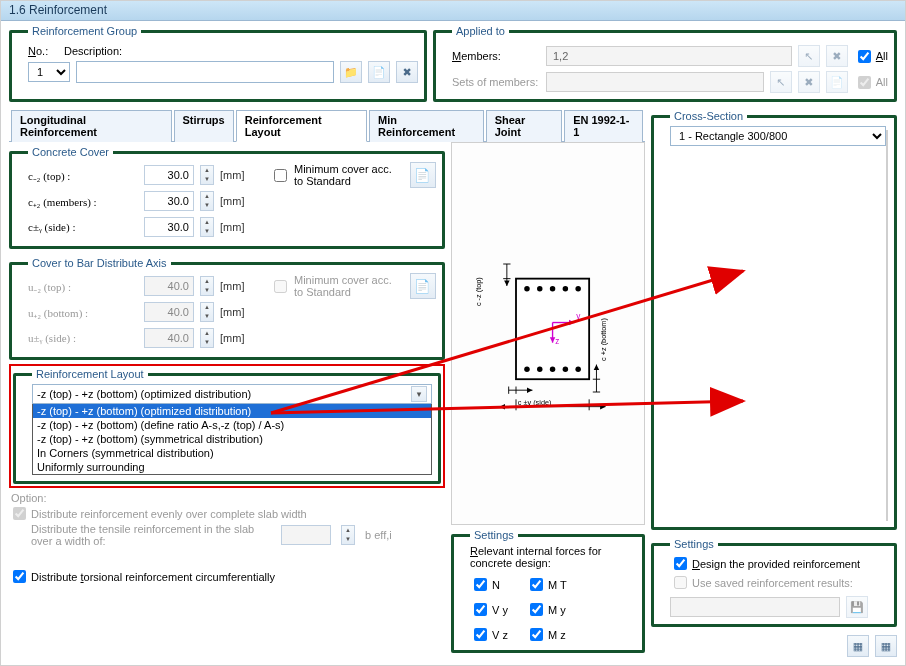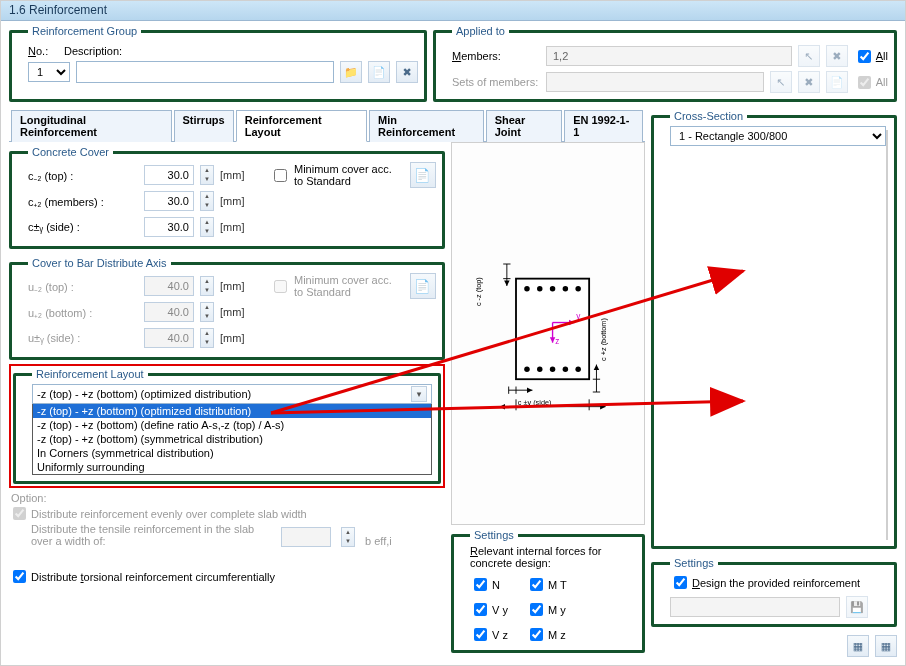--- a/index.html
+++ b/index.html
@@ -120,21 +120,21 @@
   .left-split > div:first-child { flex: 0 0 420px; display: flex; flex-direction: column; }
   .left-split > div:last-child  { flex: 1; display: flex; flex-direction: column; }
 
   
   .cc-row {
     display: flex;
     align-items: center;
     gap: 6px;
     height: 26px;
   }
-  .cc-label { width: 110px; }
+  .cc-label { width: 110px; font-family: Liberation Serif, serif; }
   .cc-label.dim { color: #9a9a9a; }
   input.num {
     width: 50px;
     text-align: right;
     height: 20px;
     border: 1px solid #bfcfe0;
     padding: 1px 4px;
     font: inherit;
   }
   input.num[disabled] { background: #f4f4f4; color: #888; }
@@ -201,21 +201,21 @@
     cursor: default;
   }
   .rl-list-item.highlight {
     background: #1f6fd6;
     color: #fff;
   }
   .opt-sub {
     margin-left: 22px;
     color: #9a9a9a;
     display: flex;
-    align-items: flex-end;
+    align-items: center;
     gap: 10px;
   }
   .opt-sub span.wide { width: 240px; }
 
   
   .int-forces {
     display: grid;
     grid-template-columns: 50px 50px;
     row-gap: 6px;
     column-gap: 6px;
@@ -560,20 +560,24 @@
         </div>
       </fieldset>
 
       <fieldset class="settings-right">
         <legend>Settings</legend>
         <label class="checkbox-row">
           <input type="checkbox" checked="" style="">
           <span><span class="lbl-underline">D</span>esign the provided reinforcement</span>
         </label>
         <br>
+        <label class="checkbox-row" style="color:#9a9a9a">
+          <input type="checkbox" disabled="" style="">
+          <span>Use saved reinforcement results:</span>
+        </label>
         <div class="field-row">
           <input class="saved-sel" disabled="" style="">
           <button class="toolbar-btn disabled">💾</button>
         </div>
       </fieldset>
 
       <div class="footer-btns">
         <button class="toolbar-btn">▦</button>
         <button class="toolbar-btn">▦</button>
       </div>

